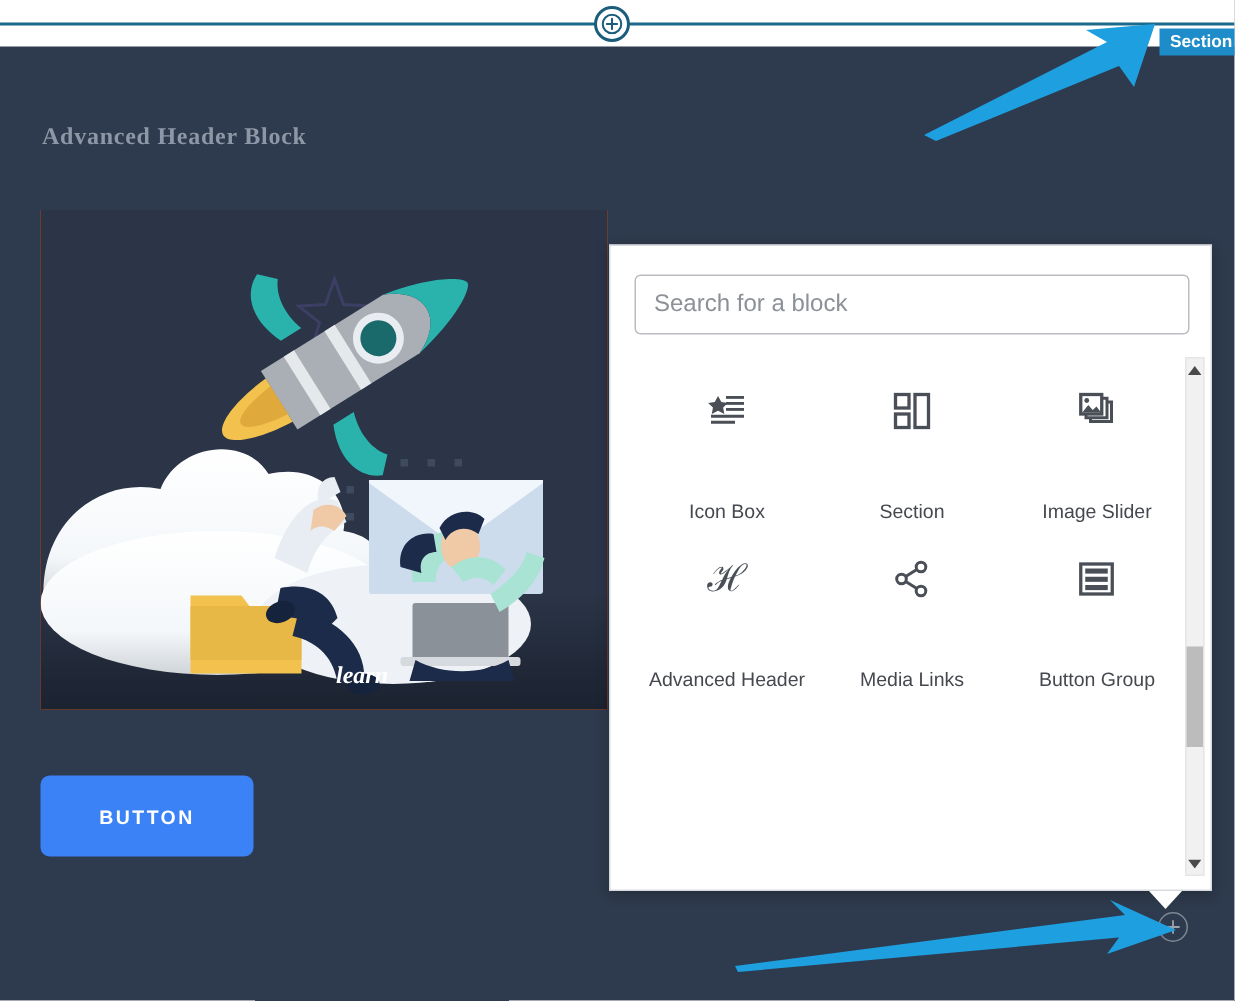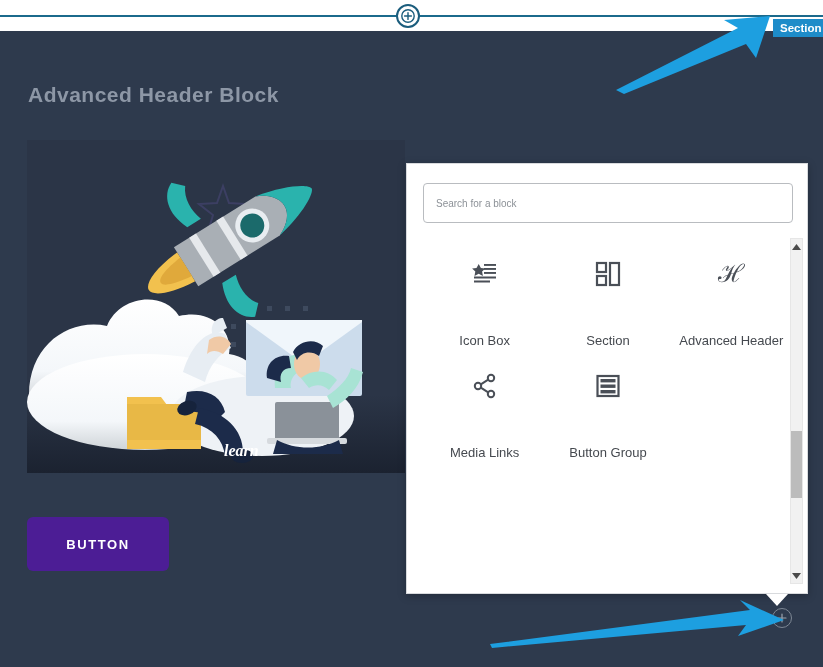--- a/index.html
+++ b/index.html
@@ -63,25 +63,25 @@
     font-weight: bold;
     line-height: 18px;
     white-space: nowrap;
     z-index: 30;
   }
 
   
   #header-title {
     position: absolute;
     left: 28px; top: 83px;
-    font-size: 21px;
+    font-size: 16px;
     font-weight: bold;
     letter-spacing: 0.5px;
     color: #8d97a6;
-    font-family: Liberation Sans, sans-serif;
+    font-family: Liberation Serif, serif;
   }
 
   
   #illustration {
     position: absolute;
     left: 27px; top: 140px;
     width: 378px; height: 333px;
     background: #c2410c;
     overflow: hidden;
   }
@@ -94,21 +94,21 @@
     font-style: italic;
     font-weight: bold;
     font-size: 16px;
   }
 
   
   #cta-button {
     position: absolute;
     left: 27px; top: 517px;
     width: 142px; height: 54px;
-    background: #4c1d95;
+    background: #3b82f6;
     border: none;
     border-radius: 6px;
     color: #ffffff;
     font-size: 13px;
     font-weight: bold;
     letter-spacing: 1.6px;
     cursor: pointer;
     font-family: "Liberation Sans", sans-serif;
   }
 
@@ -124,21 +124,21 @@
     z-index: 20;
   }
   #search-input {
     position: absolute;
     left: 16px; top: 19px;
     width: 370px; height: 40px;
     box-sizing: border-box;
     border: 1px solid #b9bcc0;
     border-radius: 4px;
     padding: 0 12px;
-    font-size: 10px;
+    font-size: 16px;
     color: #3a3f45;
     background: #ffffff;
     outline: none;
     font-family: "Liberation Sans", sans-serif;
   }
   #search-input::placeholder { color: #8c9197; }
 
   #block-grid-viewport {
     position: absolute;
     left: 16px; top: 74px;
@@ -388,20 +388,32 @@
             <svg width="26" height="26" viewBox="0 0 26 26">
               <rect x="2" y="2" width="9" height="9" fill="none" stroke="#4a4f57" stroke-width="2.2"></rect>
               <rect x="15" y="2" width="9" height="22" fill="none" stroke="#4a4f57" stroke-width="2.2"></rect>
               <rect x="2" y="15" width="9" height="9" fill="none" stroke="#4a4f57" stroke-width="2.2"></rect>
             </svg>
           </div>
           <div class="block-label">Section</div>
         </div>
         <div class="block-item">
           <div class="block-icon">
+            <svg width="26" height="26" viewBox="0 0 26 26">
+              <rect x="9" y="7" width="14" height="13" fill="none" stroke="#4a4f57" stroke-width="2"></rect>
+              <rect x="6" y="4.5" width="14" height="13" fill="#fff" stroke="#4a4f57" stroke-width="2"></rect>
+              <rect x="2.5" y="2" width="14" height="13" fill="#fff" stroke="#4a4f57" stroke-width="2.2"></rect>
+              <circle cx="6.5" cy="6" r="1.6" fill="#4a4f57"></circle>
+              <path d="M3.5 14 l4 -5 3 3.4 2.5 -2.4 3 4z" fill="#4a4f57"></path>
+            </svg>
+          </div>
+          <div class="block-label">Image Slider</div>
+        </div>
+        <div class="block-item">
+          <div class="block-icon">
             <span style="font-family:'DejaVu Serif',serif;font-size:25px;color:#4a4f57;line-height:26px;">ℋ</span>
           </div>
           <div class="block-label">Advanced Header</div>
         </div>
         <div class="block-item">
           <div class="block-icon">
             <svg width="26" height="26" viewBox="0 0 26 26">
               <circle cx="19" cy="5" r="3.2" fill="none" stroke="#4a4f57" stroke-width="2"></circle>
               <circle cx="6" cy="13" r="3.2" fill="none" stroke="#4a4f57" stroke-width="2"></circle>
               <circle cx="19" cy="21" r="3.2" fill="none" stroke="#4a4f57" stroke-width="2"></circle>

